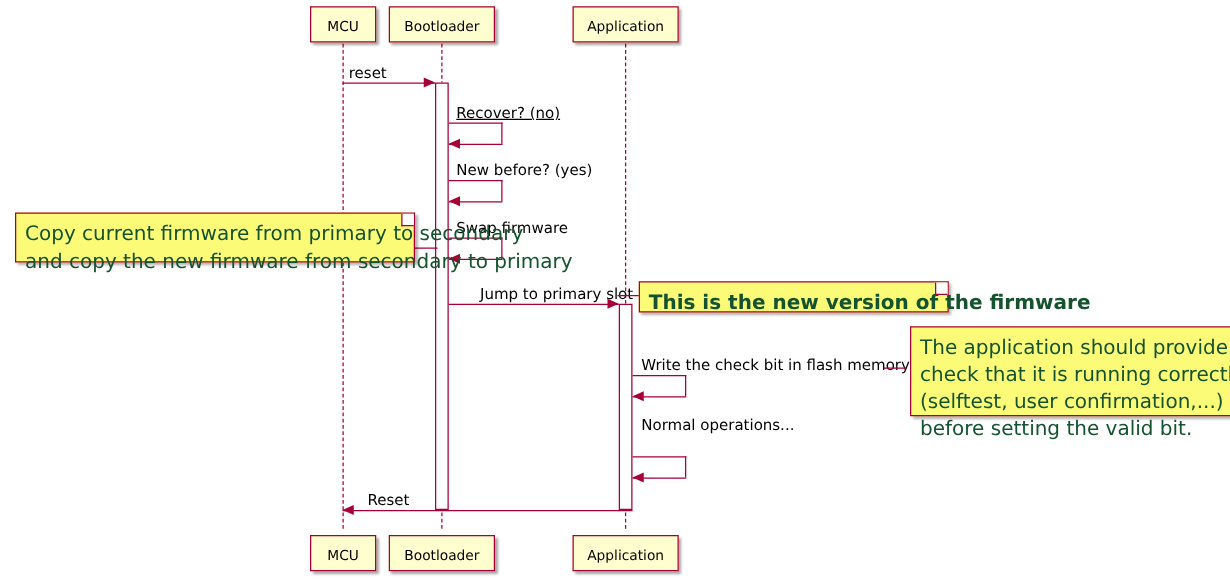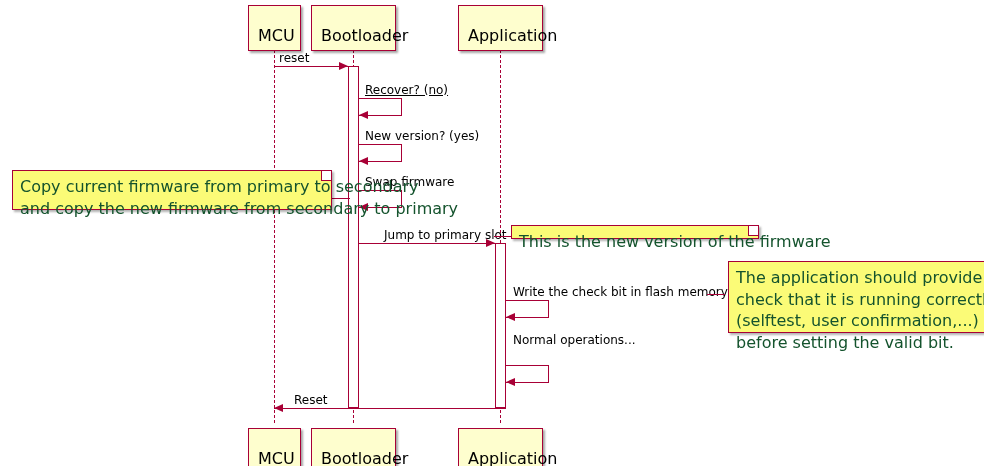--- a/index.html
+++ b/index.html
@@ -15,25 +15,25 @@
     width: 984px;
     height: 466px;
     background: #ffffff;
     overflow: hidden;
   }
   .lifeline-box {
     position: absolute;
     background: #FEFECE;
     border: 1.5px solid #A80036;
     box-shadow: 2px 2px 2px rgba(0,0,0,0.35);
-    font-size: 16px;
+    font-size: 11px;
     color: #000000;
     text-align: center;
     line-height: 1;
-    padding: 22px 9px;
+    padding: 10px 9px;
     box-sizing: border-box;
     white-space: nowrap;
   }
   .lifeline-line {
     position: absolute;
     width: 0;
     border-left: 1px dashed #A80036;
   }
   .activation {
     position: absolute;
@@ -129,21 +129,21 @@
   <div class="msg-line" style="left:359px; top:98px; width:43px;"></div>
   <div class="msg-vline" style="left:401px; top:98px; height:17px;"></div>
   <div class="msg-line" style="left:359px; top:115px; width:43px;"></div>
   <div class="arrow-left" style="left:359px; top:110.5px;"></div>
   <div class="msg-label" style="left:365px; top:84px;text-decoration:underline;">Recover? (no)</div>
 
   <div class="msg-line" style="left:359px; top:144px; width:43px;"></div>
   <div class="msg-vline" style="left:401px; top:144px; height:17px;"></div>
   <div class="msg-line" style="left:359px; top:161px; width:43px;"></div>
   <div class="arrow-left" style="left:359px; top:156.5px;"></div>
-  <div class="msg-label" style="left:365px; top:130px;">New version? (yes)</div>
+  <div class="msg-label" style="left:365px; top:130px;">New before? (yes)</div>
 
   <div class="msg-line" style="left:359px; top:190px; width:43px;"></div>
   <div class="msg-vline" style="left:401px; top:190px; height:17px;"></div>
   <div class="msg-line" style="left:359px; top:207px; width:43px;"></div>
   <div class="arrow-left" style="left:359px; top:202.5px;"></div>
   <div class="msg-label" style="left:365px; top:176px;">Swap firmware</div>
 
   <div class="msg-line" style="left:359px; top:243px; width:136px;"></div>
   <div class="arrow-right" style="left:486px; top:238.5px;"></div>
   <div class="msg-label" style="left:384px; top:229px;">Jump to primary slot</div>
@@ -162,21 +162,21 @@
 
   <div class="msg-line" style="left:274px; top:408px; width:232px;"></div>
   <div class="arrow-left" style="left:274px; top:403.5px;"></div>
   <div class="msg-label" style="left:294px; top:394px;">Reset</div>
 
   <div class="note-connector" style="left:332px; top:198px; width:18px;"></div>
   <div class="note" style="left:12px; top:170px; width:320px; height:40px;">Copy current firmware from primary to secondary
 and copy the new firmware from secondary to primary</div>
 
   <div class="note-connector" style="left:494px; top:236px; width:18px;"></div>
-  <div class="note" style="left:511px; top:225px; width:248px; height:14px;">This is the new version of the firmware</div>
+  <div class="note" style="left:511px; top:225px; width:248px; height:25px;font-weight:bold;">This is the new version of the firmware</div>
 
   <div class="note-connector" style="left:707px; top:294px; width:18px;"></div>
   <div class="note" style="left:728px; top:261px; width:294px; height:72px;">The application should provide a way to
 check that it is running correctly
 (selftest, user confirmation,...)
 before setting the valid bit.</div>
 
 </div>
 
 </body></html>

